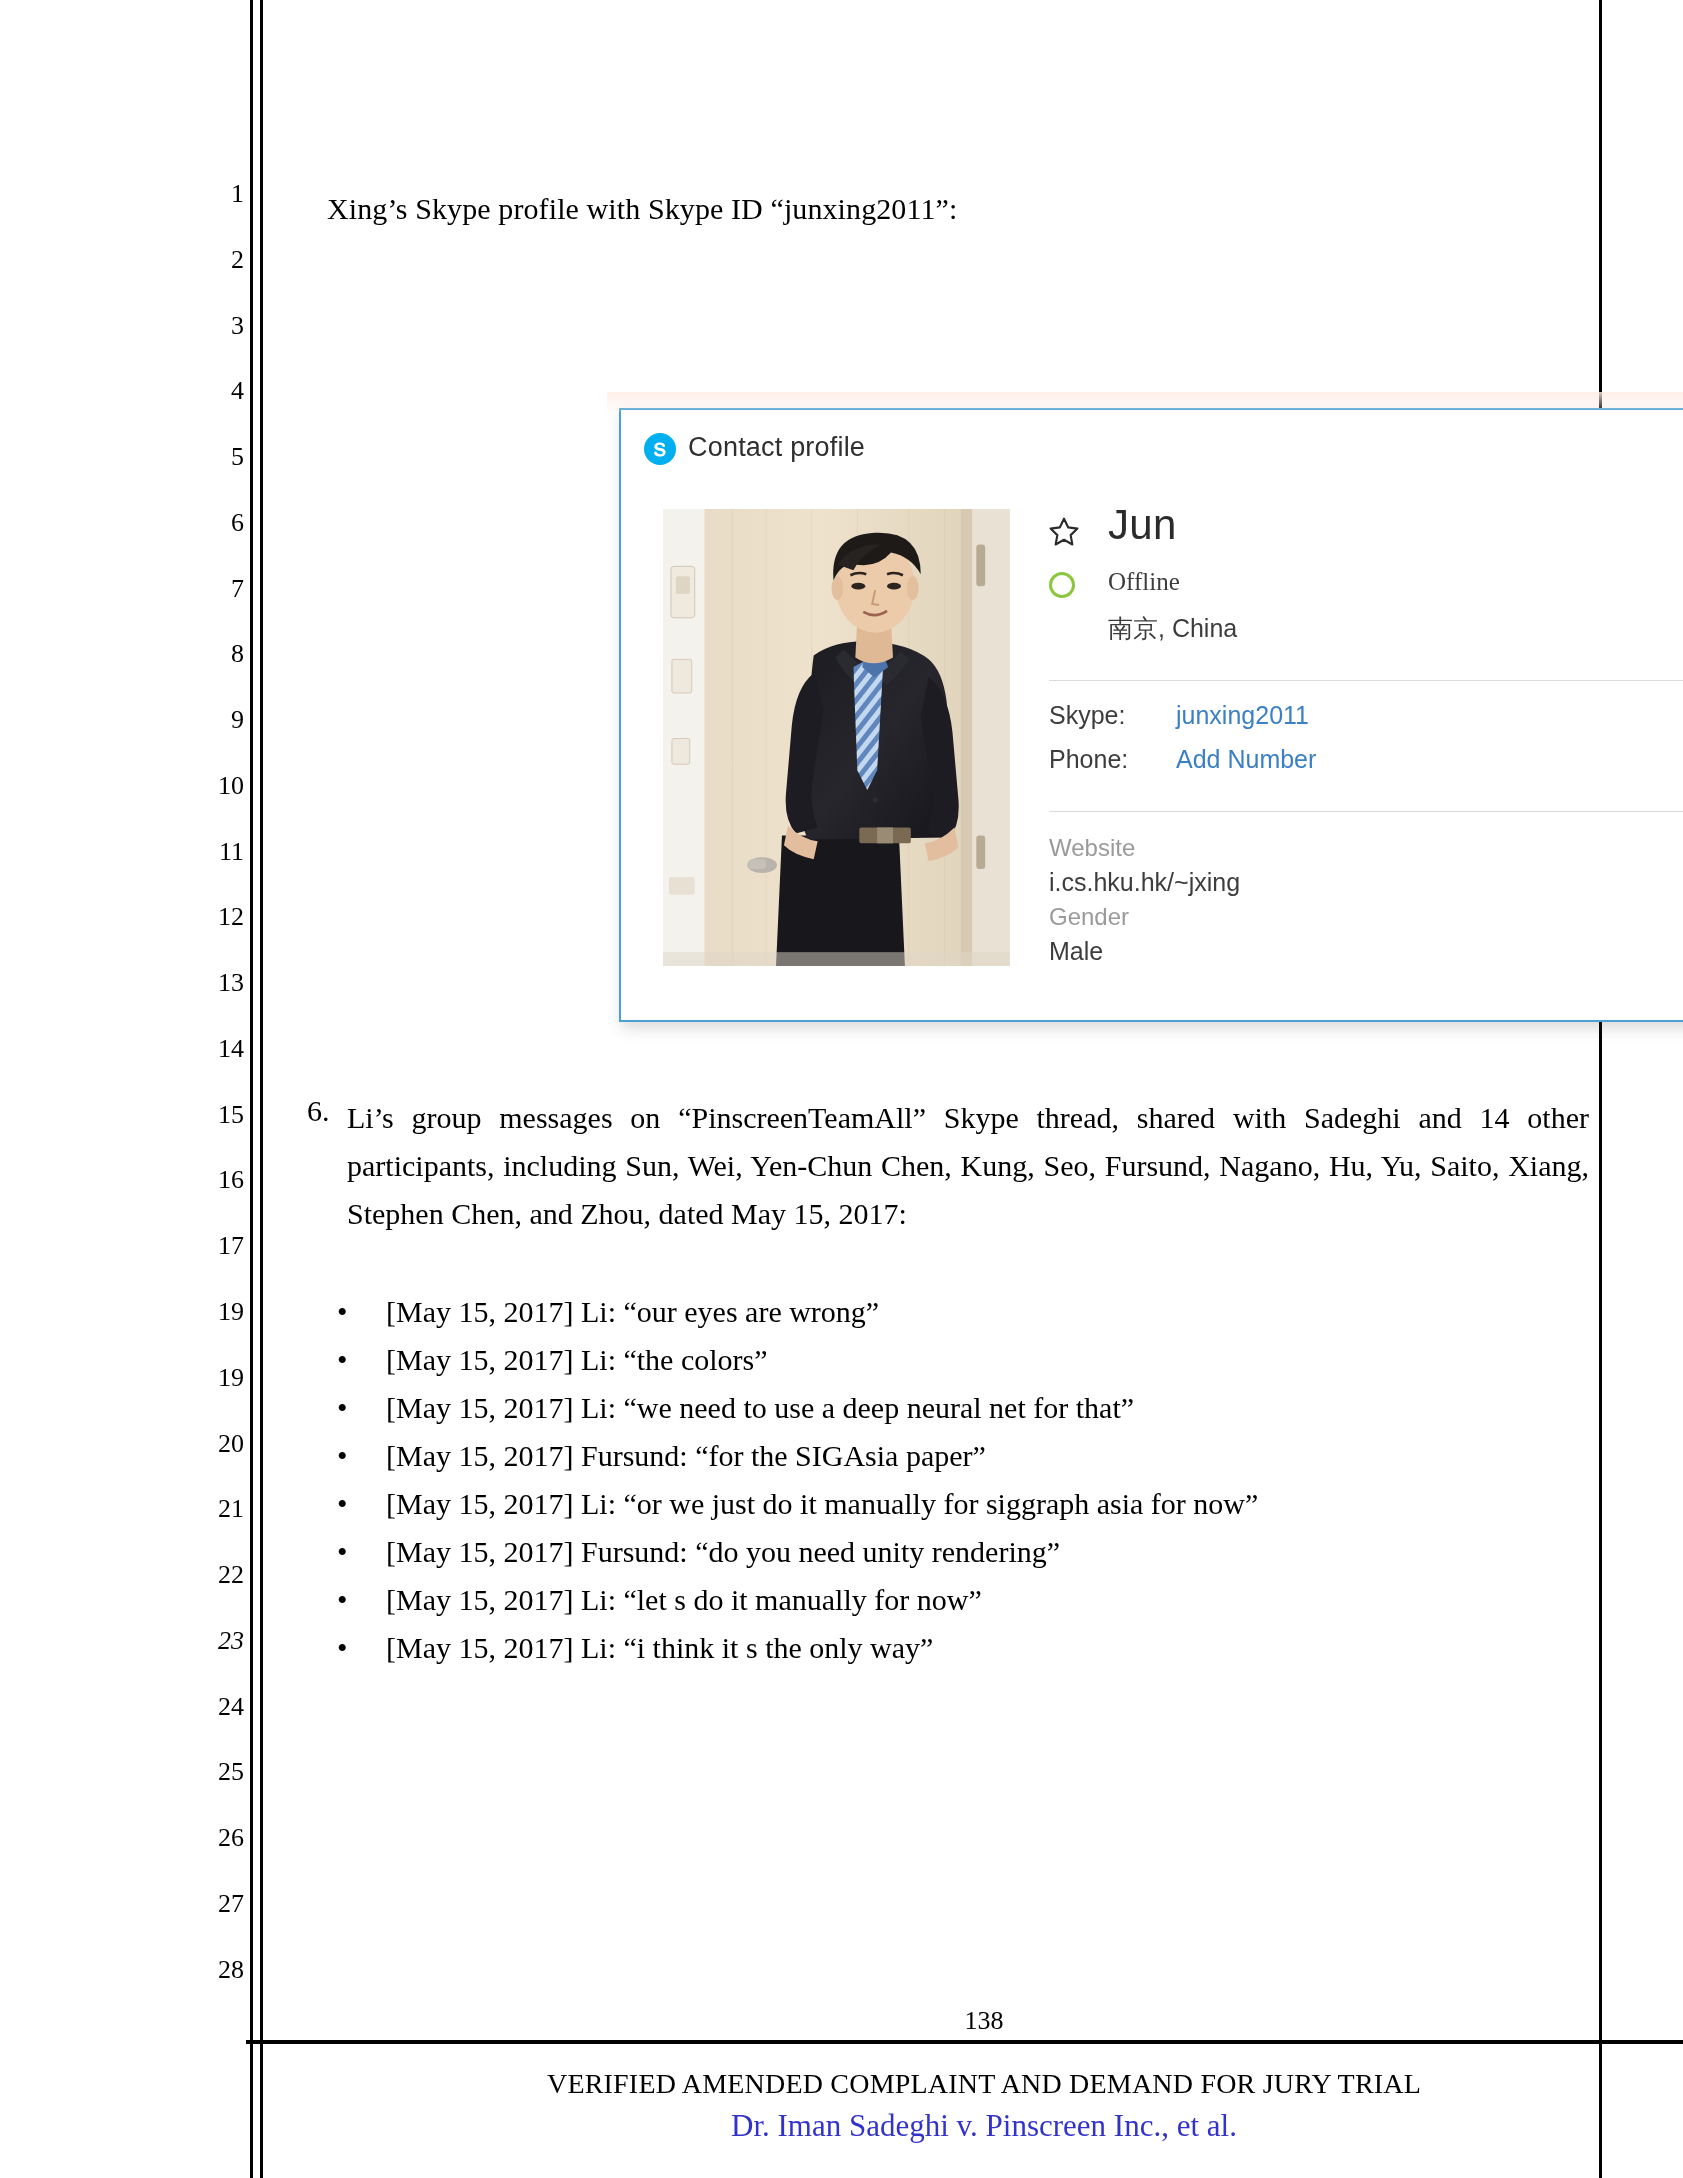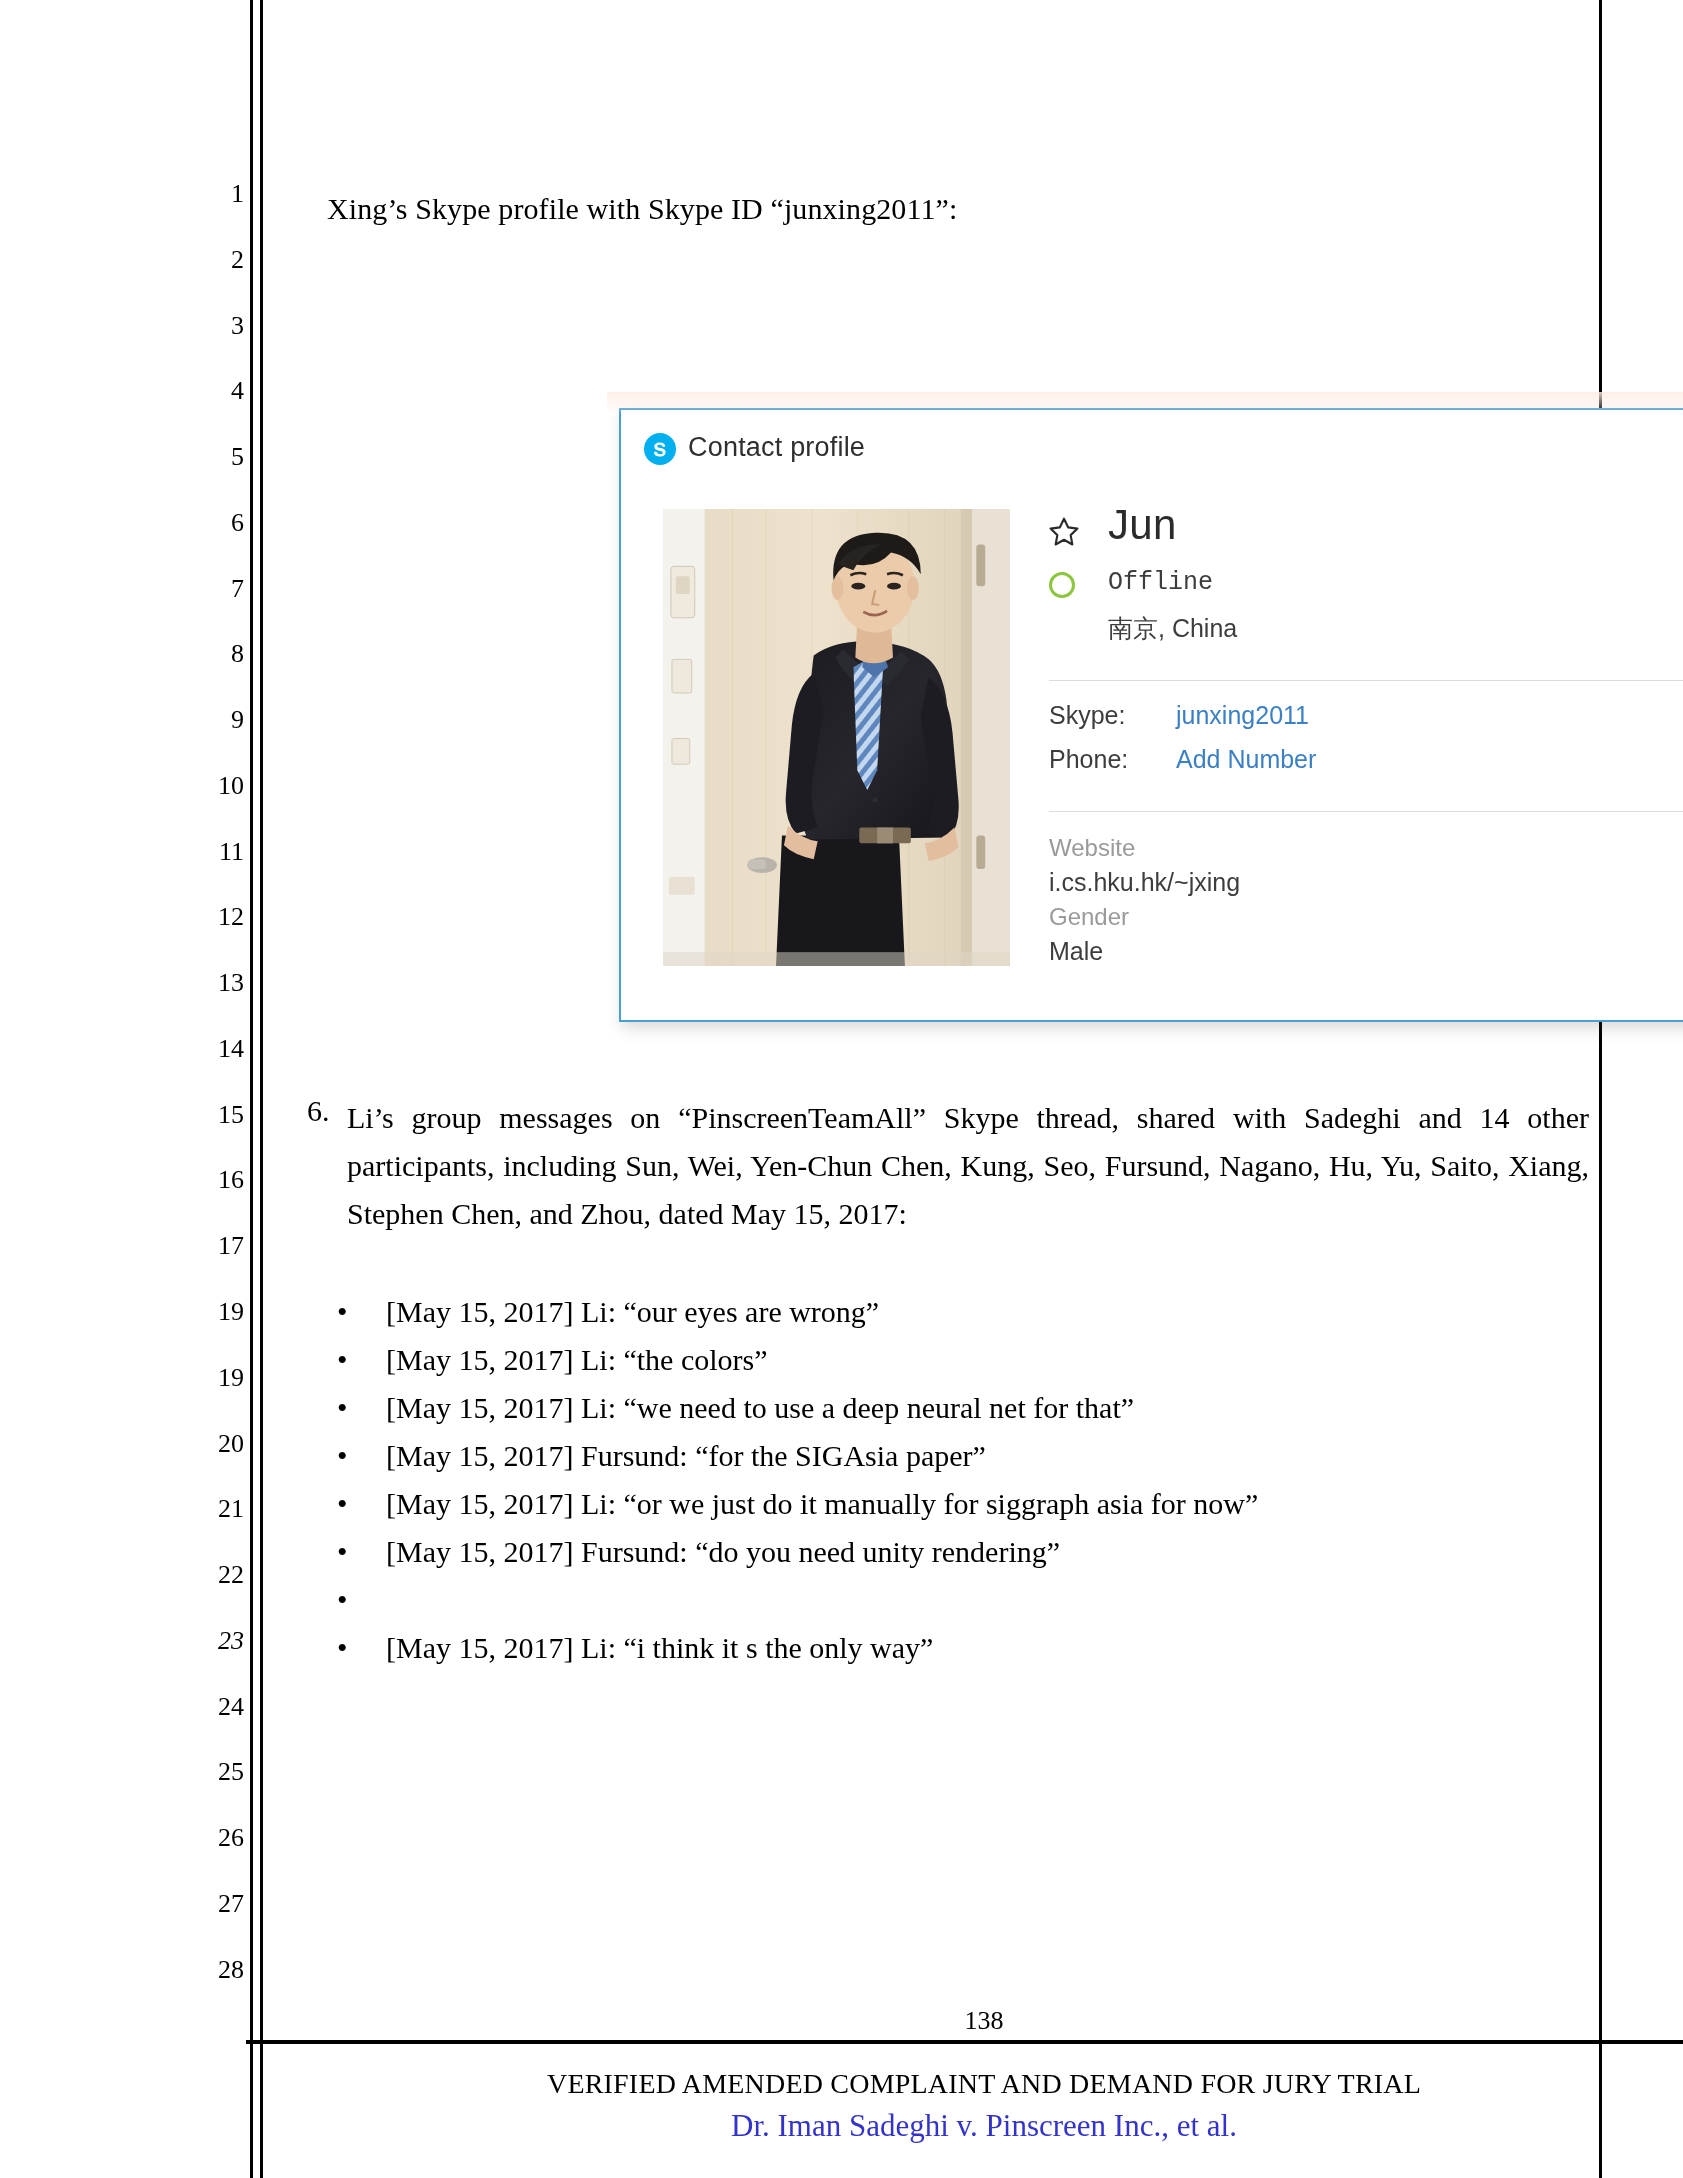--- a/index.html
+++ b/index.html
@@ -148,21 +148,21 @@
     position: absolute;
     left: 2px; top: 6px;
     width: 26px; height: 26px;
     border: 3px solid #8cc63f;
     border-radius: 50%;
     box-sizing: border-box;
   }
   .d-status {
     position: absolute;
     left: 61px; top: 2px;
-    font-family: Liberation Mono, monospace;
+    font-family: Liberation Serif, serif;
     font-size: 25px;
     color: #3d3d3d;
   }
   .d-location {
     position: relative;
     left: 61px;
     font-family: "Liberation Sans", sans-serif;
     font-size: 25px;
     color: #3d3d3d;
     height: 46px;
@@ -530,20 +530,21 @@
         <div class="bullet-item">
           <span class="bullet-dot">•</span>
           <span class="bullet-text">[May 15, 2017] Li: “or we just do it manually for siggraph asia for now”</span>
         </div>
         <div class="bullet-item">
           <span class="bullet-dot">•</span>
           <span class="bullet-text">[May 15, 2017] Fursund: “do you need unity rendering”</span>
         </div>
         <div class="bullet-item">
           <span class="bullet-dot">•</span>
+          <span class="bullet-text">[May 15, 2017] Li: “let s do it manually for now”</span>
         </div>
         <div class="bullet-item">
           <span class="bullet-dot">•</span>
           <span class="bullet-text">[May 15, 2017] Li: “i think it s the only way”</span>
         </div>
       </div>
 
   </div>
 
   <div class="footer">

